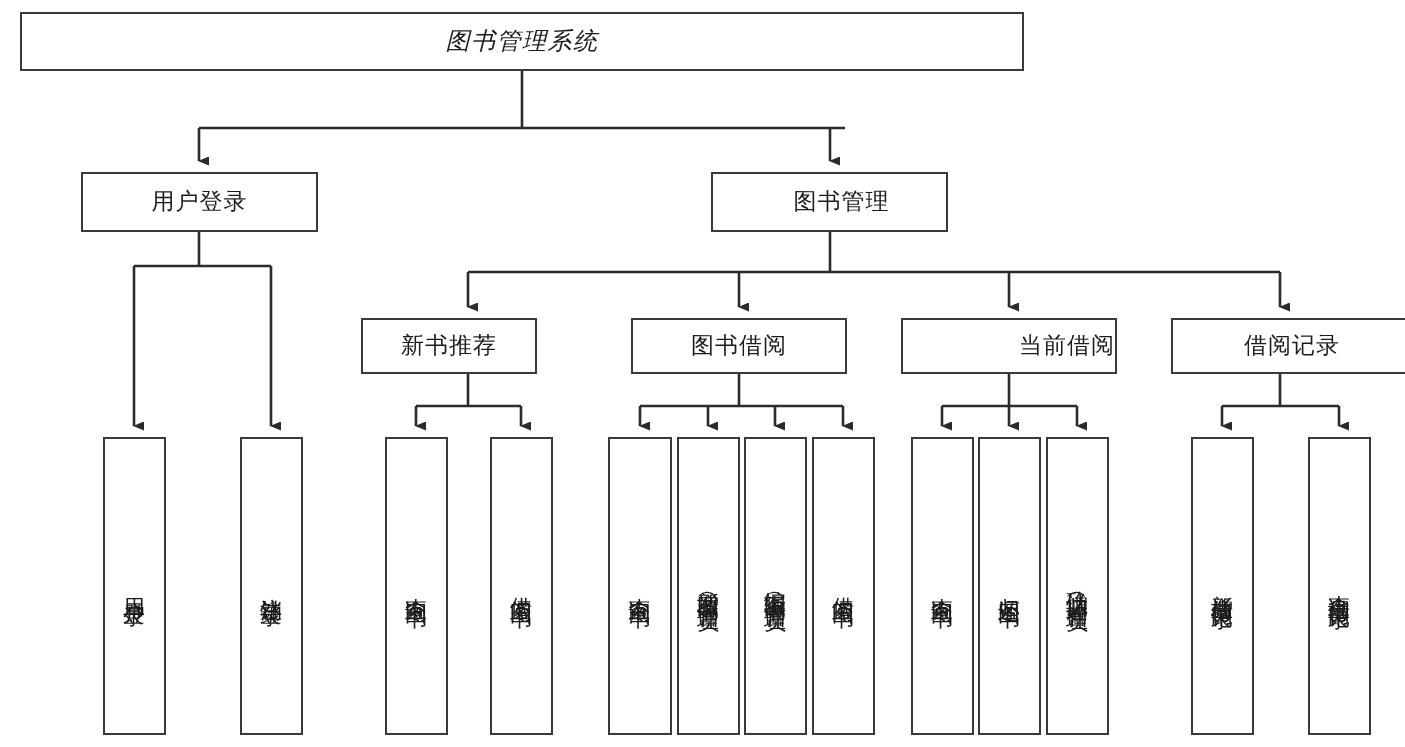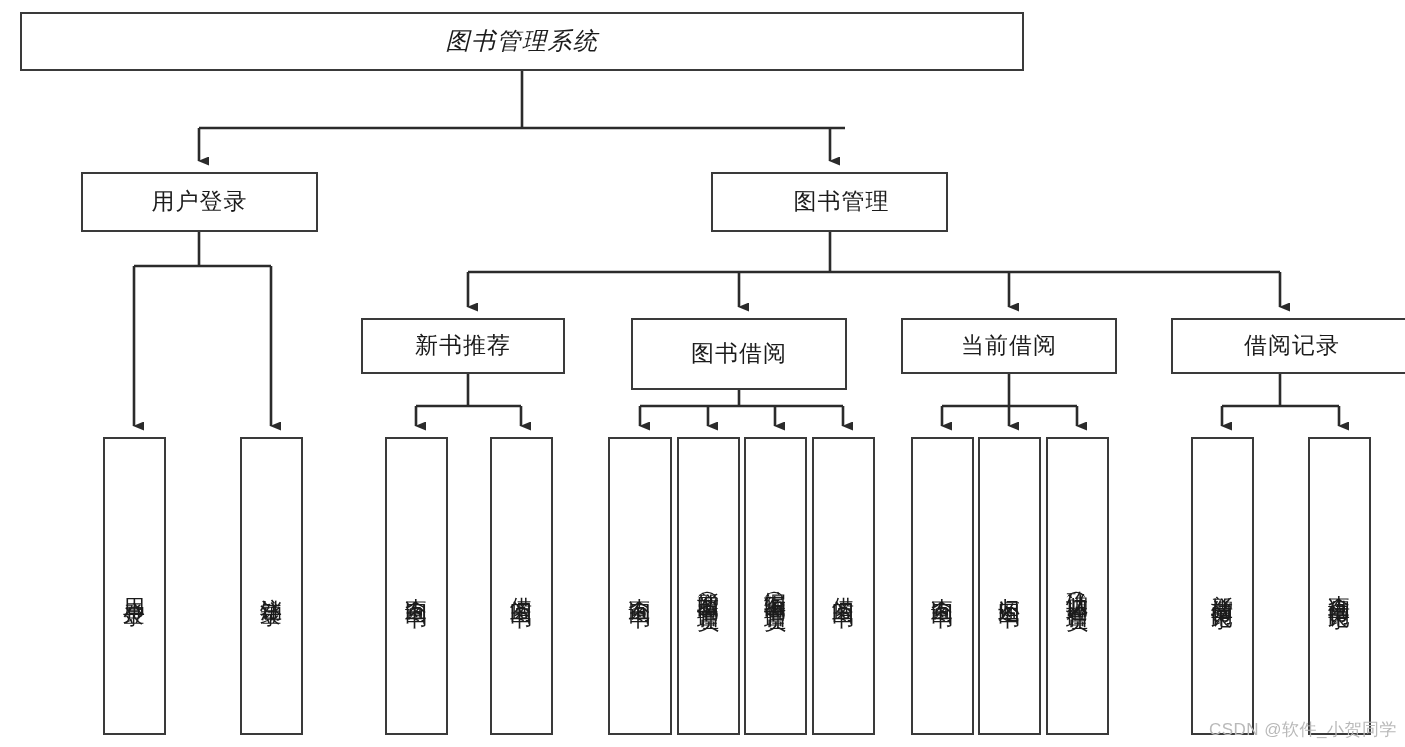--- a/index.html
+++ b/index.html
@@ -132,27 +132,27 @@
     <span class="node-label">图书管理系统</span>
   </div>
 
   <div class="node horizontal" style="left:81px; top:172px; width:237px; height:60px;">
     <span class="node-label">用户登录</span>
   </div>
   <div class="node horizontal" style="left:711px; top:172px; width:237px; height:60px;padding-left:24px;">
     <span class="node-label">图书管理</span>
   </div>
 
-  <div class="node horizontal" style="left:361px; top:318px; width:204px; height:56px;">
+  <div class="node horizontal" style="left:361px; top:318px; width:176px; height:56px;">
     <span class="node-label">新书推荐</span>
   </div>
-  <div class="node horizontal" style="left:631px; top:318px; width:216px; height:72px;">
+  <div class="node horizontal" style="left:631px; top:318px; width:216px; height:56px;">
     <span class="node-label">图书借阅</span>
   </div>
-  <div class="node horizontal" style="left:901px; top:318px; width:216px; height:56px;">
+  <div class="node horizontal" style="left:901px; top:318px; width:216px; height:56px;justify-content:flex-end;">
     <span class="node-label">当前借阅</span>
   </div>
   <div class="node horizontal" style="left:1171px; top:318px; width:242px; height:56px;">
     <span class="node-label">借阅记录</span>
   </div>
 
   <div class="node leaf" style="left:103px; top:437px; width:63px; height:298px;">
     <span class="node-label">用户登录</span>
   </div>
   <div class="node leaf" style="left:240px; top:437px; width:63px; height:298px;">
@@ -189,15 +189,14 @@
     <span class="node-label">确认归还（管理员）</span>
   </div>
 
   <div class="node leaf" style="left:1191px; top:437px; width:63px; height:298px;">
     <span class="node-label">新增借阅记录</span>
   </div>
   <div class="node leaf" style="left:1308px; top:437px; width:63px; height:298px;">
     <span class="node-label">查询借阅记录</span>
   </div>
 
-  <div id="watermark">CSDN @软件_小贺同学</div>
 
 </div>
 
 </body></html>

